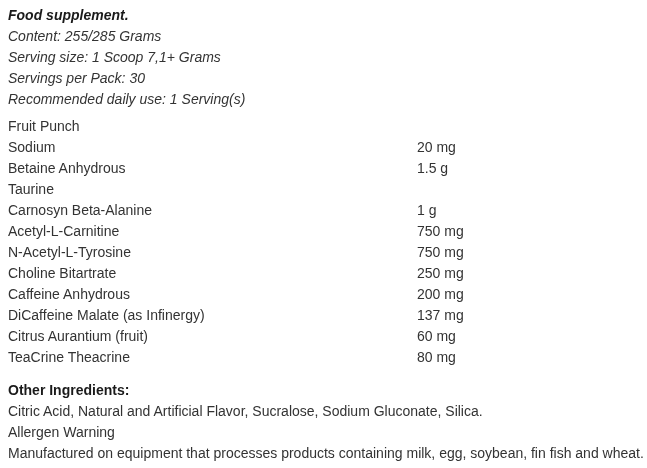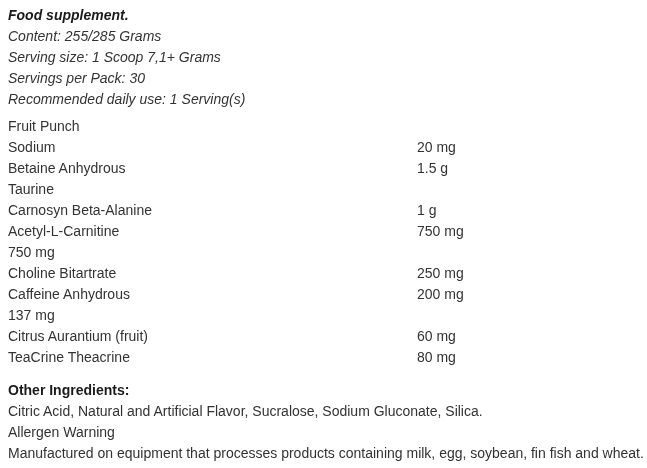--- a/index.html
+++ b/index.html
@@ -86,31 +86,33 @@
     </div>
     <div class="row">
       <span class="cell-name">Carnosyn Beta-Alanine</span>
       <span class="cell-amount">1 g</span>
     </div>
     <div class="row">
       <span class="cell-name">Acetyl-L-Carnitine</span>
       <span class="cell-amount">750 mg</span>
     </div>
     <div class="row">
+      <span class="cell-name">N-Acetyl-L-Tyrosine</span>
       <span class="cell-amount">750 mg</span>
     </div>
     <div class="row">
       <span class="cell-name">Choline Bitartrate</span>
       <span class="cell-amount">250 mg</span>
     </div>
     <div class="row">
       <span class="cell-name">Caffeine Anhydrous</span>
       <span class="cell-amount">200 mg</span>
     </div>
     <div class="row">
+      <span class="cell-name">DiCaffeine Malate (as Infinergy)</span>
       <span class="cell-amount">137 mg</span>
     </div>
     <div class="row">
       <span class="cell-name">Citrus Aurantium (fruit)</span>
       <span class="cell-amount">60 mg</span>
     </div>
     <div class="row">
       <span class="cell-name">TeaCrine Theacrine</span>
       <span class="cell-amount">80 mg</span>
     </div>

